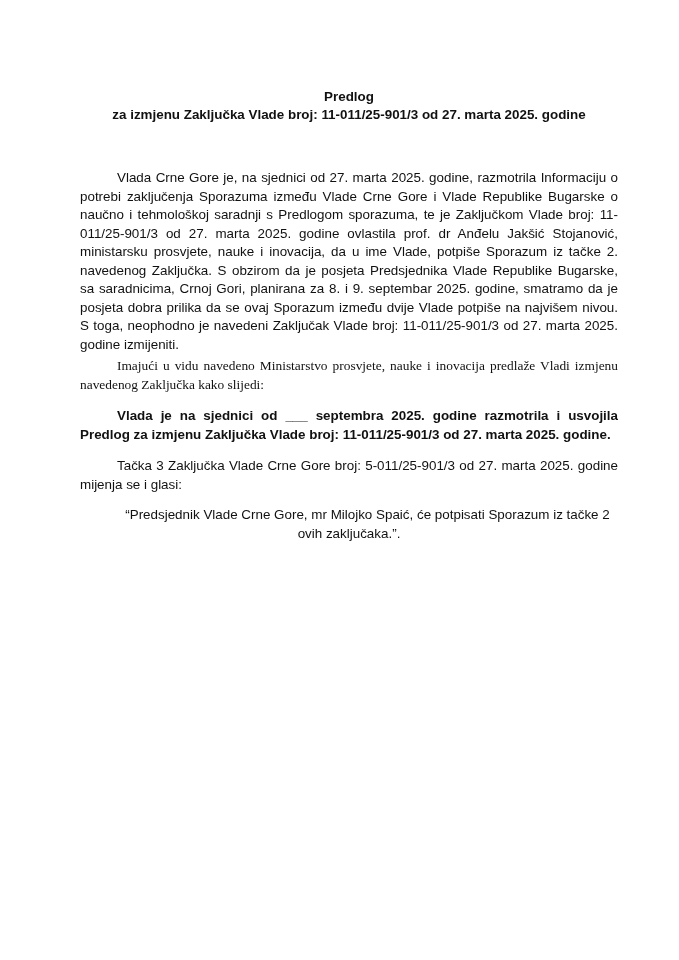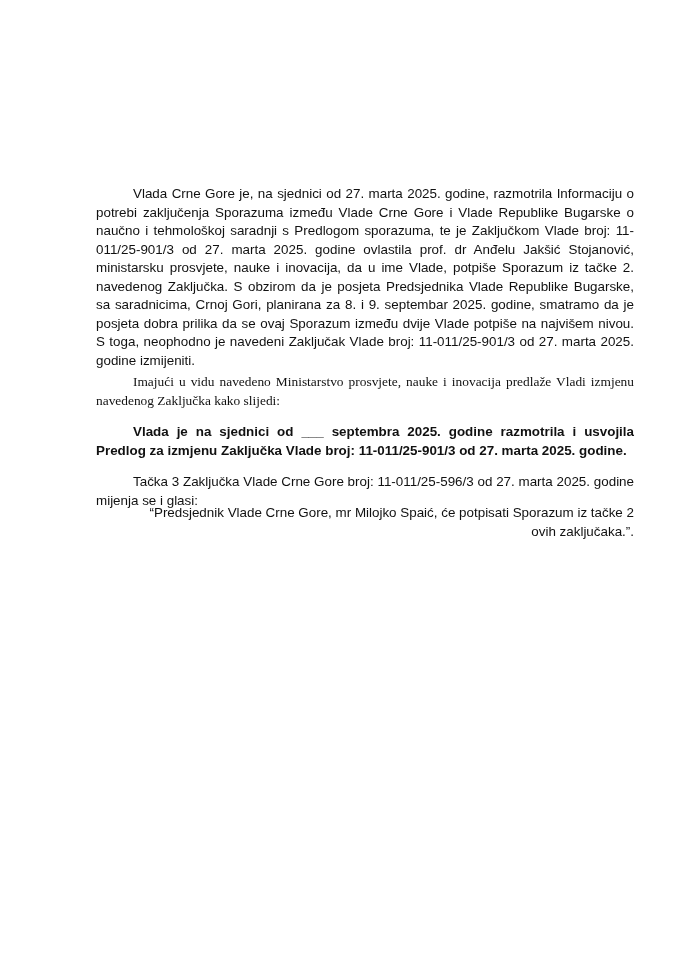--- a/index.html
+++ b/index.html
@@ -2,31 +2,33 @@
 <html><head>
 <meta charset="utf-8">
 <style>
   html, body { margin: 0; padding: 0; background: #ffffff; }
   body { width: 679px; height: 960px; position: relative; overflow: hidden; }
   .page {
     position: absolute; left: 80px; top: 0; width: 538px;
     font-family: "Liberation Sans", sans-serif; color: #111;
   }
   .title-block { position: absolute; top: 88px; left: -20px; width: 578px; text-align: center; font-weight: bold; font-size: 13.4px; line-height: 18px; }
-  .para { position: absolute; left: 0; width: 538px; font-size: 13.4px; line-height: 18.5px; text-align: justify; text-indent: 37px; margin: 16px; }
+  .para { position: absolute; left: 0; width: 538px; font-size: 13.4px; line-height: 18.5px; text-align: justify; text-indent: 37px; margin: 0; }
   .p1 { top: 169px; }
   .p2 { top: 357px; font-family: Liberation Serif, serif; }
   .p3 { top: 407px; font-weight: bold; }
   .p4 { top: 457px; }
-  .p5 { top: 488px; text-align: right; }
+  .p5 { top: 506px; text-align: center; }
 </style>
 </head>
 <body>
 
 <div class="page">
   <div class="title-block">
+    <div>Predlog</div>
+    <div>za izmjenu Zaključka Vlade broj: 11-011/25-901/3 od 27. marta 2025. godine</div>
   </div>
   <p class="para p1">Vlada Crne Gore je, na sjednici od 27. marta 2025. godine, razmotrila Informaciju o potrebi zaključenja Sporazuma između Vlade Crne Gore i Vlade Republike Bugarske o naučno i tehmološkoj saradnji s Predlogom sporazuma, te je Zaključkom Vlade broj: 11-011/25-901/3 od 27. marta 2025. godine ovlastila prof. dr Anđelu Jakšić Stojanović, ministarsku prosvjete, nauke i inovacija, da u ime Vlade, potpiše Sporazum iz tačke 2. navedenog Zaključka. S obzirom da je posjeta Predsjednika Vlade Republike Bugarske, sa saradnicima, Crnoj Gori, planirana za 8. i 9. septembar 2025. godine, smatramo da je posjeta dobra prilika da se ovaj Sporazum između dvije Vlade potpiše na najvišem nivou. S toga, neophodno je navedeni Zaključak Vlade broj: 11-011/25-901/3 od 27. marta 2025. godine izmijeniti.</p>
   <p class="para p2">Imajući u vidu navedeno Ministarstvo prosvjete, nauke i inovacija predlaže Vladi izmjenu navedenog Zaključka kako slijedi:</p>
   <p class="para p3">Vlada je na sjednici od ___ septembra 2025. godine razmotrila i usvojila Predlog za izmjenu Zaključka Vlade broj: 11-011/25-901/3 od 27. marta 2025. godine.</p>
-  <p class="para p4">Tačka 3 Zaključka Vlade Crne Gore broj: 11-011/25-596/3 od 27. marta 2025. godine mijenja se i glasi:</p>
+  <p class="para p4">Tačka 3 Zaključka Vlade Crne Gore broj: 5-011/25-901/3 od 27. marta 2025. godine mijenja se i glasi:</p>
   <p class="para p5">“Predsjednik Vlade Crne Gore, mr Milojko Spaić, će potpisati Sporazum iz tačke 2 ovih zaključaka.”.</p>
 </div>
 
 </body></html>

